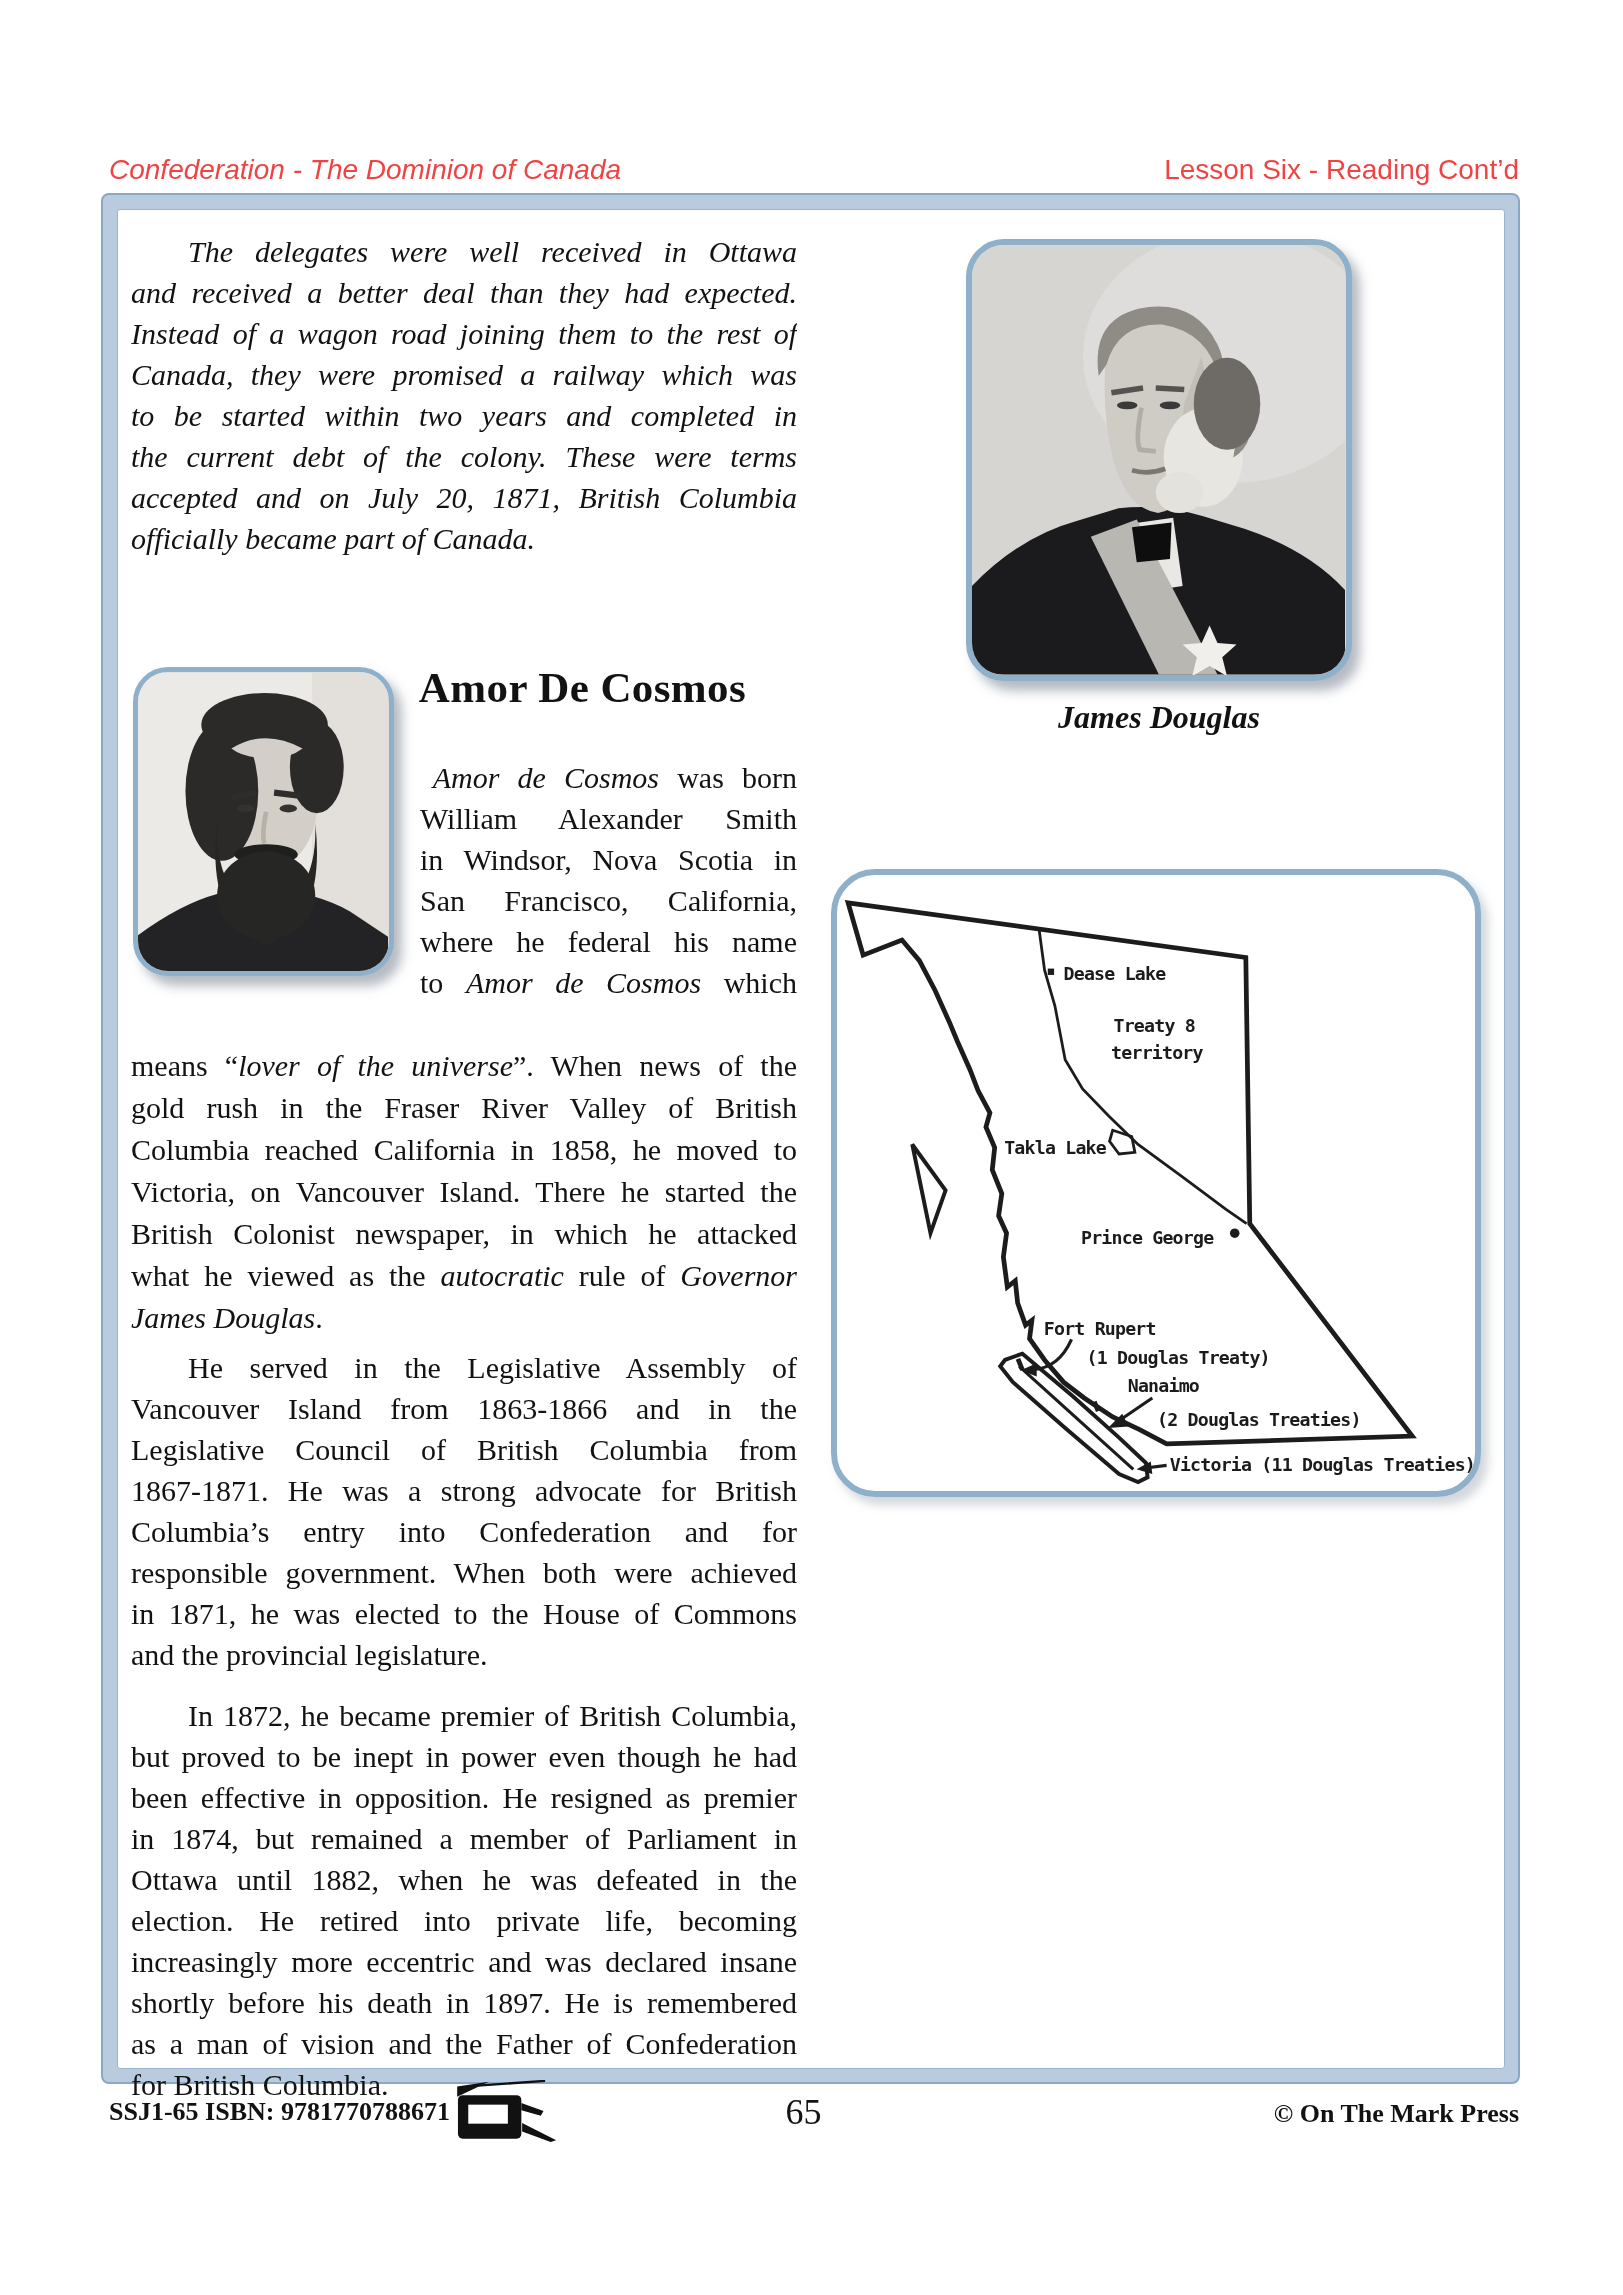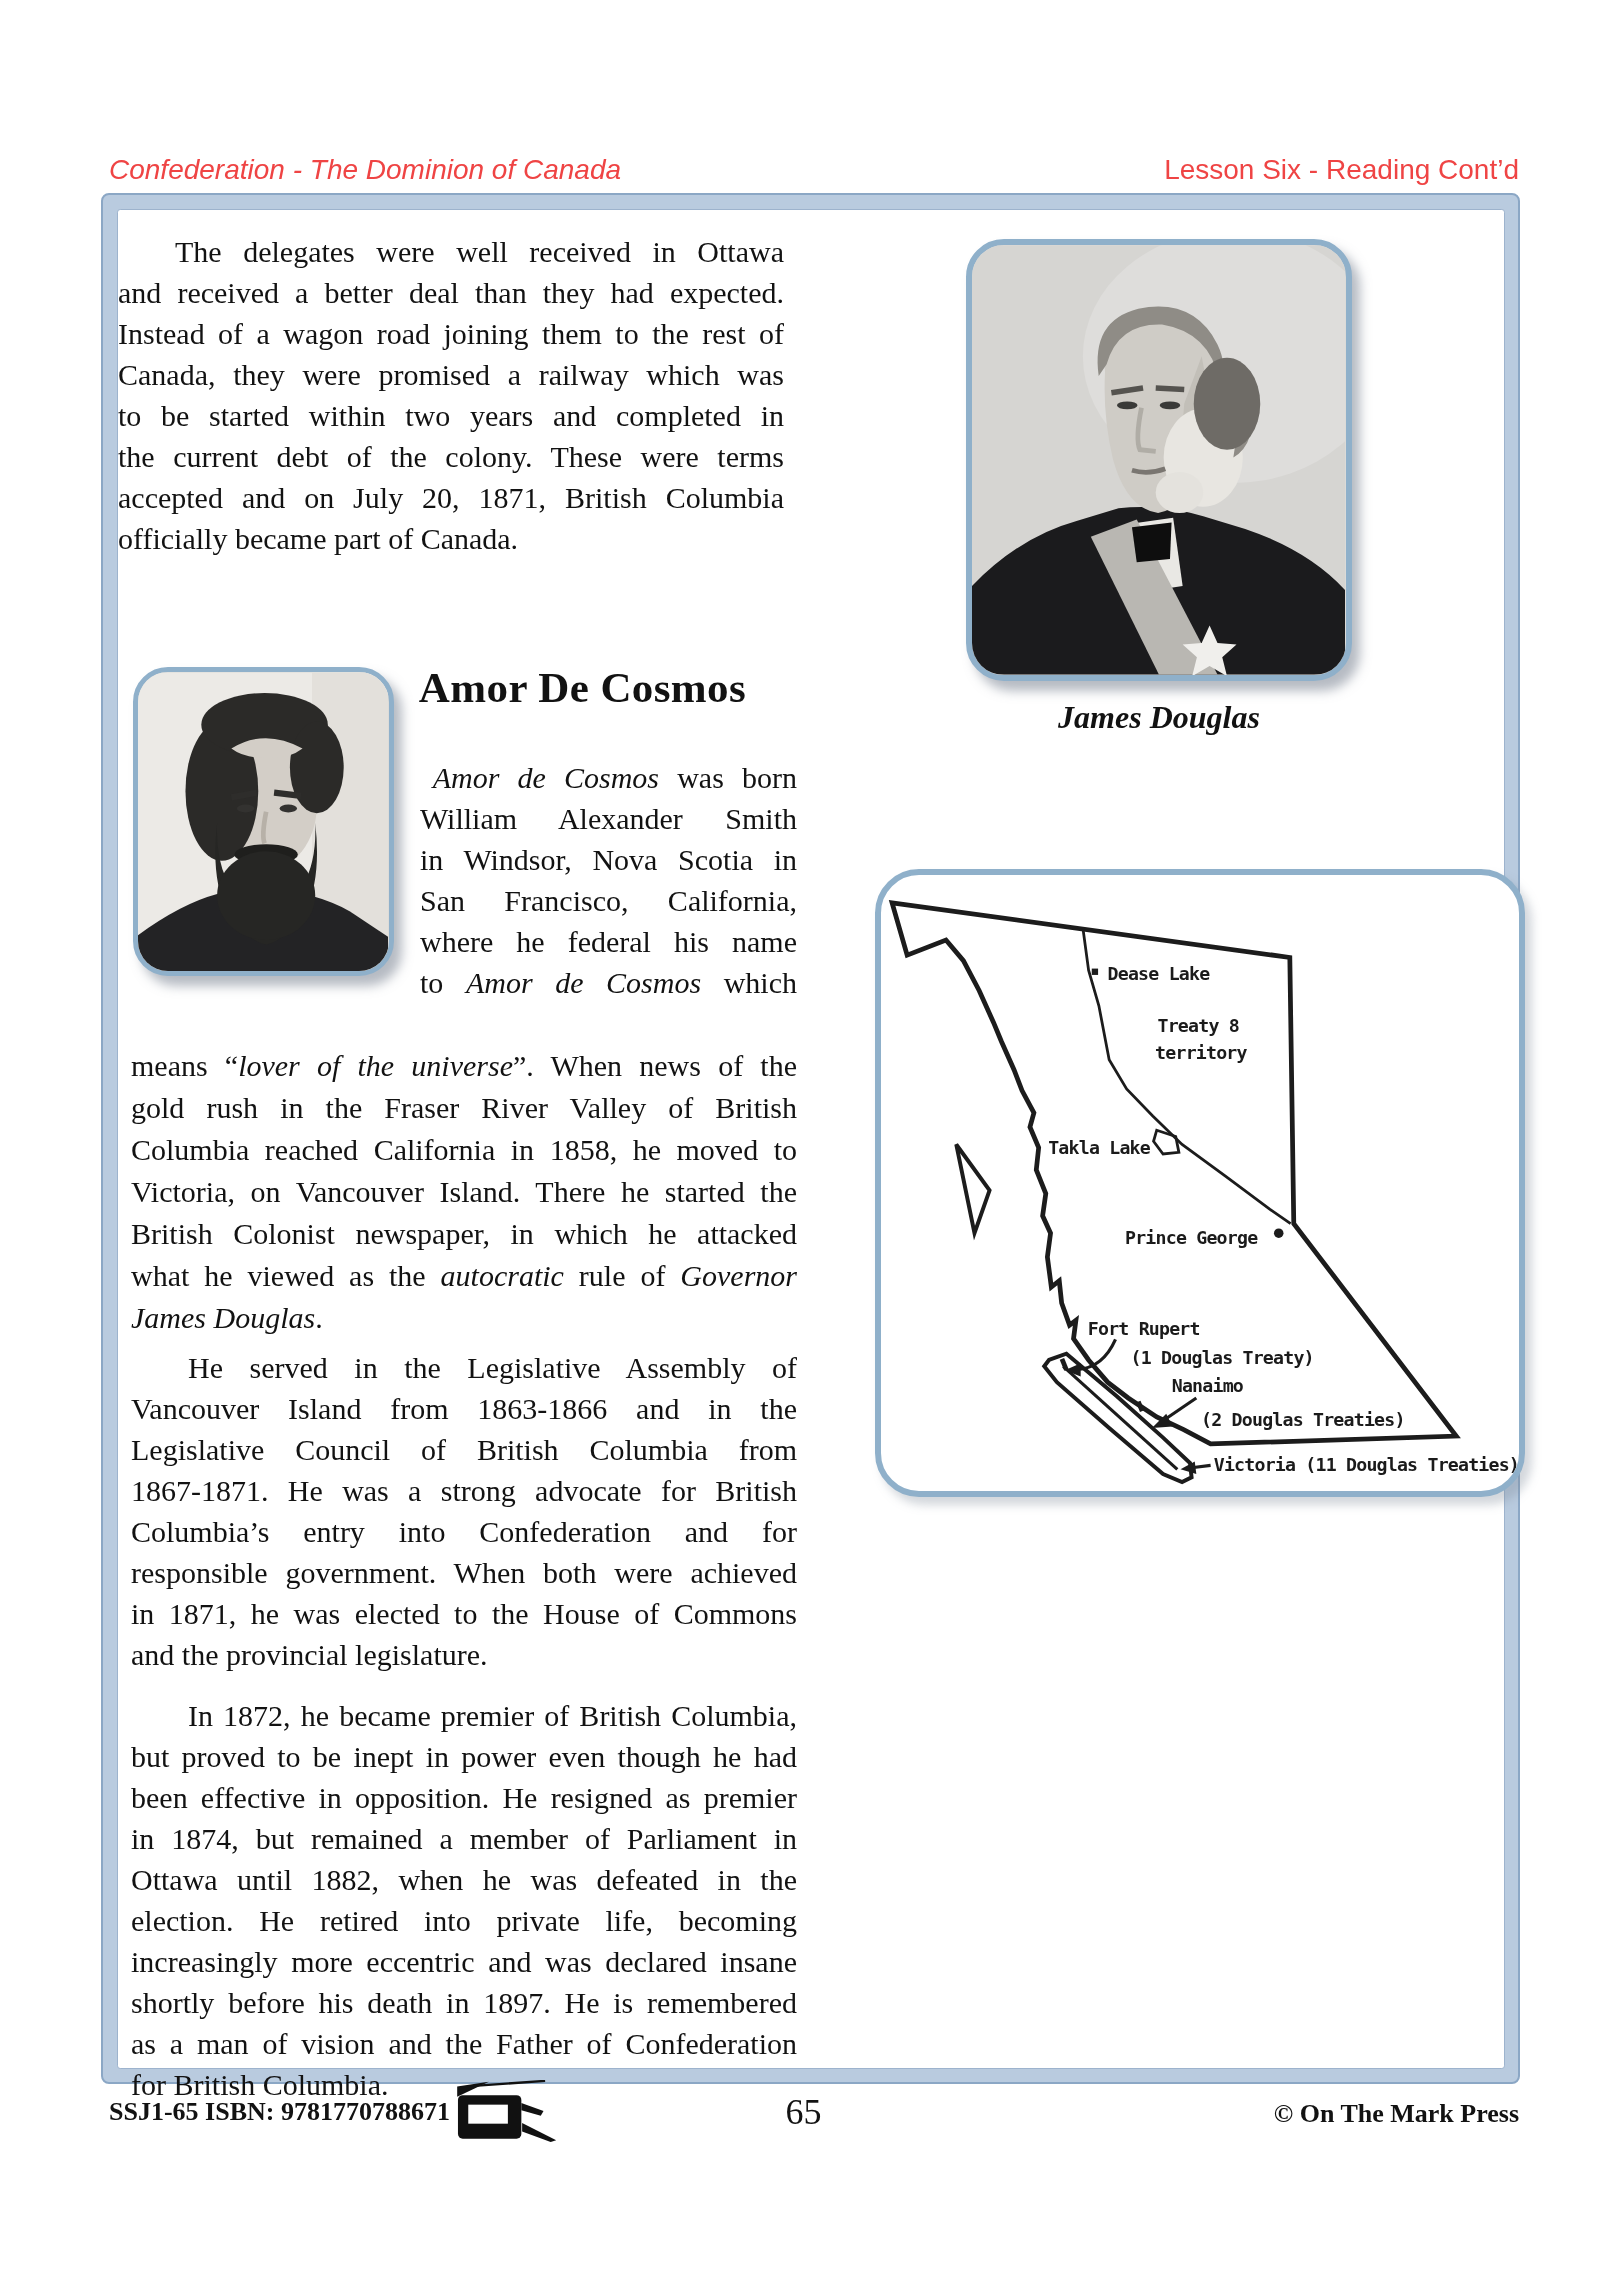--- a/index.html
+++ b/index.html
@@ -42,21 +42,21 @@
   .photo svg{display:block;}
   .jd-photo{left:966px;top:239px;width:386px;height:442px;border-radius:38px;overflow:hidden;}
   .jd-caption{
     position:absolute;left:966px;top:699px;width:386px;text-align:center;
     font-size:32px;font-weight:bold;font-style:italic;
   }
   .amor-photo{left:133px;top:667px;width:261px;height:309px;border-radius:35px;overflow:hidden;border-width:5.5px;}
   .map-box{
     position:absolute;left:831px;top:869px;width:650px;height:628px;box-sizing:border-box;
     background:#ffffff;border:6.3px solid #8fb0ca;border-radius:44px;
-    box-shadow:6.3px 8px 9.5px rgba(130,140,155,0.35);overflow:hidden;margin-left:44px;
+    box-shadow:6.3px 8px 9.5px rgba(130,140,155,0.35);overflow:hidden;
   }
   .map-box svg{display:block;}
   .map-ink{stroke:#1c1c1c;fill:none;}
   #map-labels text{
     font-family:"DejaVu Sans Mono",monospace;font-weight:bold;font-size:23px;
     letter-spacing:-1px;fill:#1b1b1b;
   }
   
   .footer-left{position:absolute;left:109px;top:2097px;font-size:26px;font-weight:bold;}
   .footer-logo{position:absolute;left:454px;top:2080px;width:103px;height:62px;}
@@ -66,21 +66,21 @@
 </head>
 <body>
 
 <div class="runhead left">Confederation - The Dominion of Canada</div>
 <div class="runhead right">Lesson Six - Reading Cont’d</div>
 
 <div class="frame">
   <div class="frame-inner"></div>
 </div>
 
-<div class="textcol" style="left:118px;top:231px;width:666px;">
+<div class="textcol" style="left:131px;top:231px;width:666px;font-style:italic;">
     <div class="pline pl-indent"><span>The delegates were well received in Ottawa</span></div>
     <div class="pline"><span>and received a better deal than they had expected.</span></div>
     <div class="pline"><span>Instead of a wagon road joining them to the rest of</span></div>
     <div class="pline"><span>Canada, they were promised a railway which was</span></div>
     <div class="pline"><span>to be started within two years and completed in</span></div>
     <div class="pline"><span>the current debt of the colony.  These were terms</span></div>
     <div class="pline"><span>accepted and on July 20, 1871, British Columbia</span></div>
     <div class="pline pl-last"><span>officially became part of Canada.</span></div>
   </div>
 

